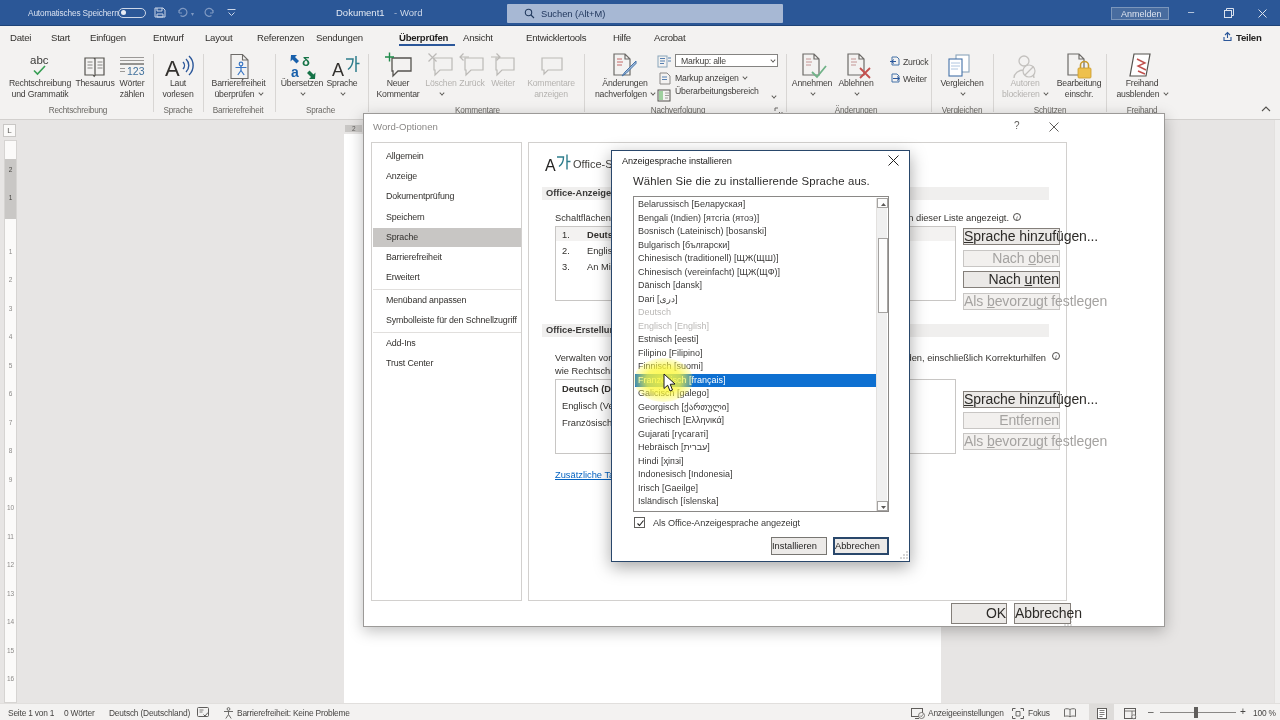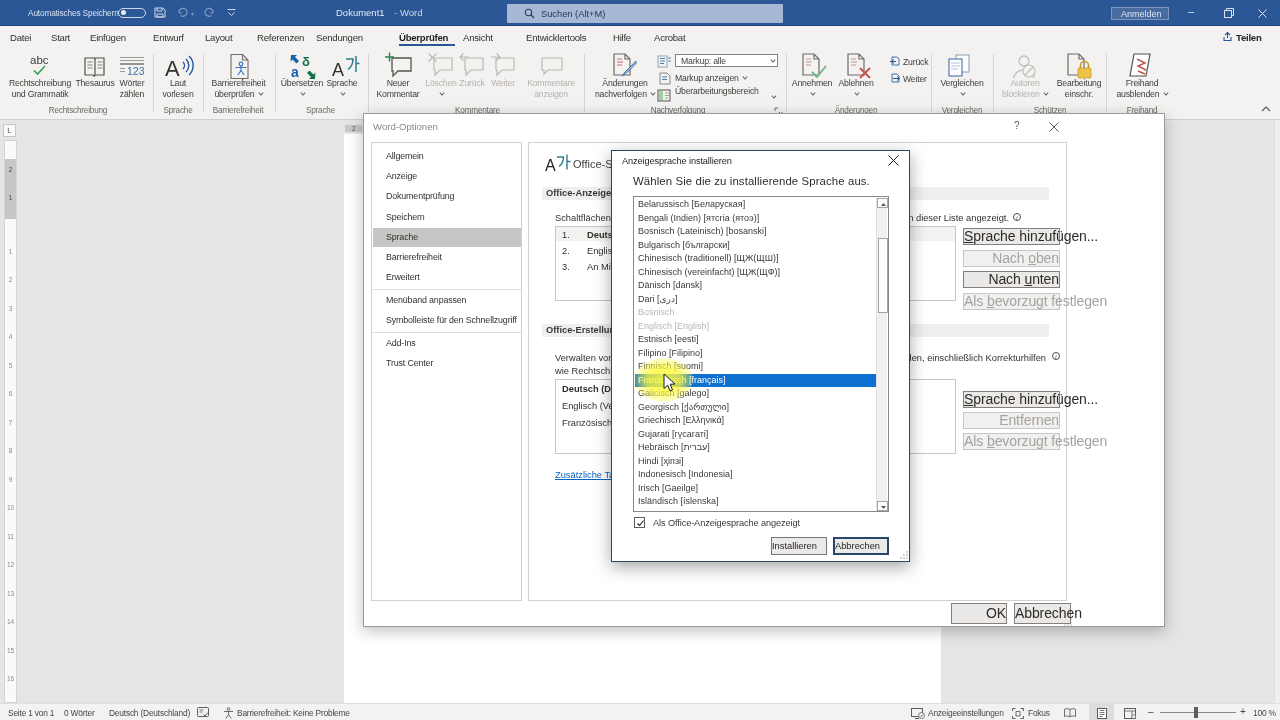--- a/index.html
+++ b/index.html
@@ -479,21 +479,21 @@
   <span id="ihead">Wählen Sie die zu installierende Sprache aus.</span>
   <div id="ilist">
     <div class="lrow" style="top:1px;">Belarussisch [Беларуская]</div>
     <div class="lrow" style="top:14.5px;">Bengali (Indien) [ятсгіа (ятоэ)]</div>
     <div class="lrow" style="top:28px;">Bosnisch (Lateinisch) [bosanski]</div>
     <div class="lrow" style="top:41.5px;">Bulgarisch [български]</div>
     <div class="lrow" style="top:55px;">Chinesisch (traditionell) [ЩЖ(ЩШ)]</div>
     <div class="lrow" style="top:68.5px;">Chinesisch (vereinfacht) [ЩЖ(ЩФ)]</div>
     <div class="lrow" style="top:82px;">Dänisch [dansk]</div>
     <div class="lrow" style="top:95.5px;">Dari [درى]</div>
-    <div class="lrow gy" style="top:109px;">Bosnisch</div>
+    <div class="lrow gy" style="top:109px;">Deutsch</div>
     <div class="lrow gy" style="top:122.5px;">Englisch [English]</div>
     <div class="lrow" style="top:136px;">Estnisch [eesti]</div>
     <div class="lrow" style="top:149.5px;">Filipino [Filipino]</div>
     <div class="lrow" style="top:163px;">Finnisch [suomi]</div>
     <div class="lrow sel" style="top:176.5px;">Französisch [français]</div>
     <div class="lrow" style="top:190px;">Galicisch [galego]</div>
     <div class="lrow" style="top:203.5px;">Georgisch [ქართული]</div>
     <div class="lrow" style="top:217px;">Griechisch [Ελληνικά]</div>
     <div class="lrow" style="top:230.5px;">Gujarati [гүсагаті]</div>
     <div class="lrow" style="top:244px;">Hebräisch [עברית]</div>

